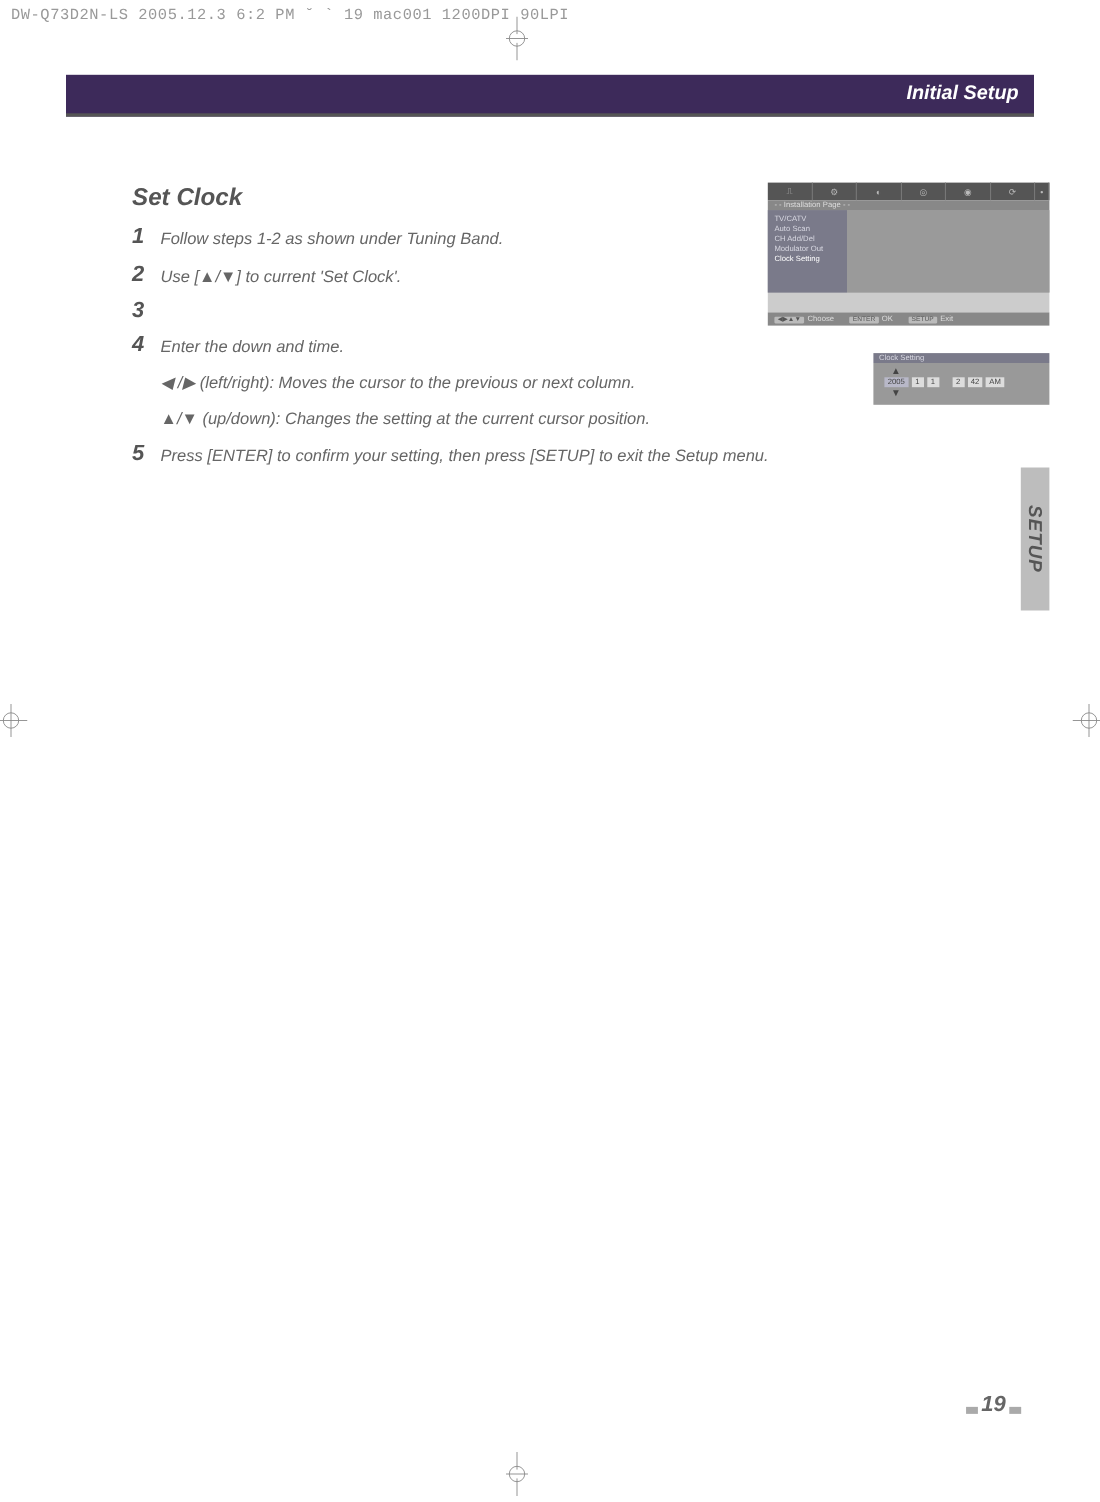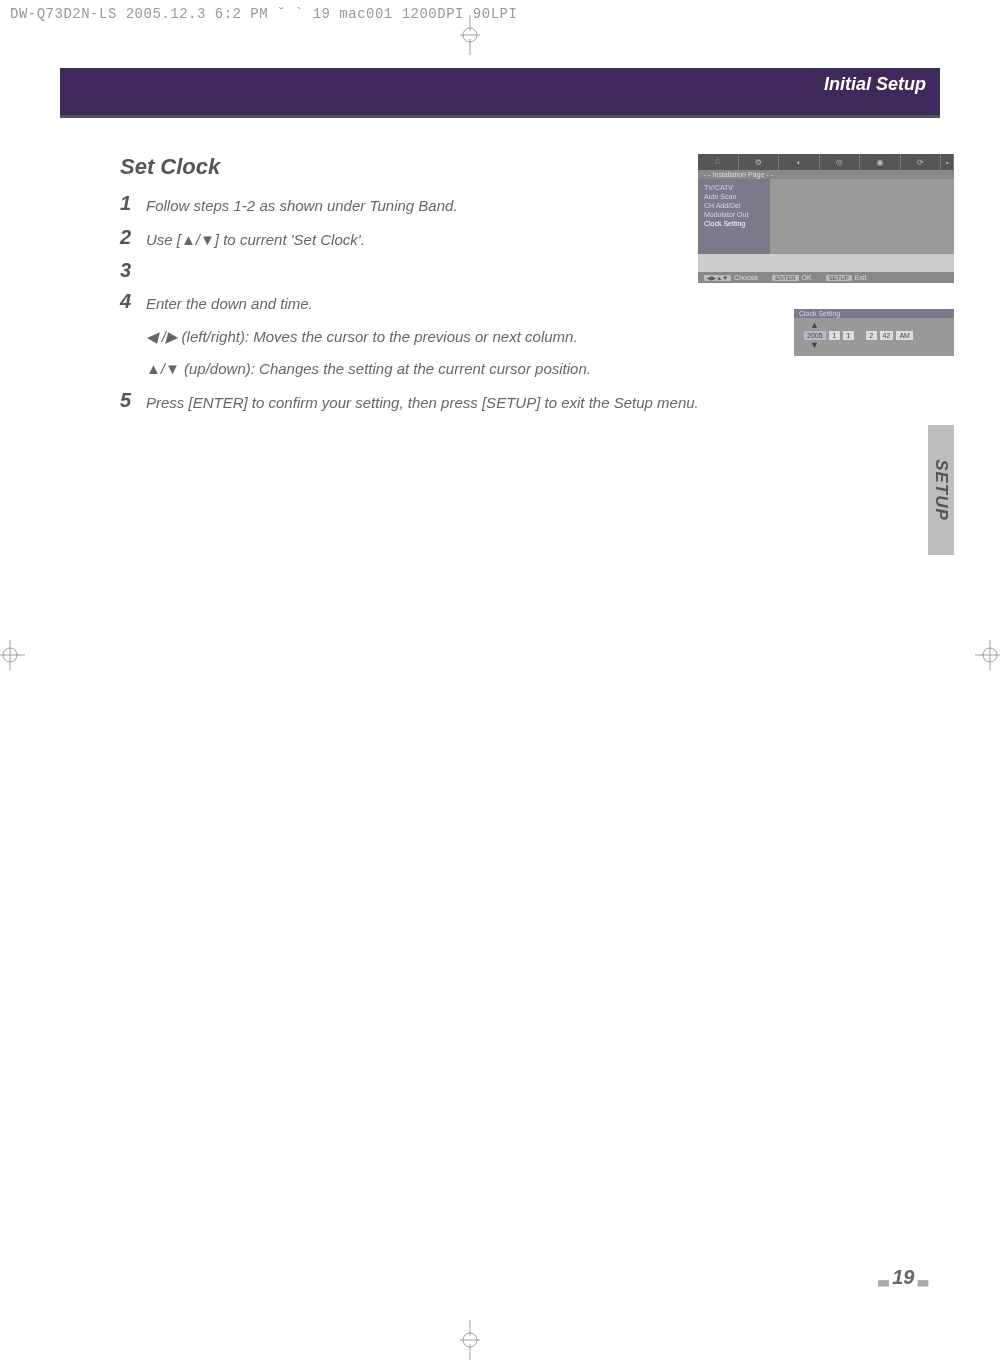--- a/index.html
+++ b/index.html
@@ -41,37 +41,37 @@
     pointer-events: none;
   }
   .crop-left { left: -5px; top: 640px; }
   .crop-right { right: -5px; top: 640px; }
 
   .page {
     margin: 20px 60px 0 60px;
     position: relative;
   }
   .header-bar {
-    height: 50px;
+    height: 38px;
     background: #3d2a5a;
     position: relative;
     margin-top: 40px;
     border-bottom: 3px solid #555;
   }
   .header-bar .title {
     position: absolute;
     right: 14px;
     top: 6px;
     color: #fff;
     font-style: italic;
     font-weight: bold;
     font-size: 18px;
   }
   .content {
-    margin-top: 36px;
+    margin-top: 60px;
     margin-left: 60px;
     position: relative;
   }
   .section-title {
     font-size: 22px;
     font-weight: bold;
     font-style: italic;
     color: #555;
     margin-bottom: 12px;
   }

